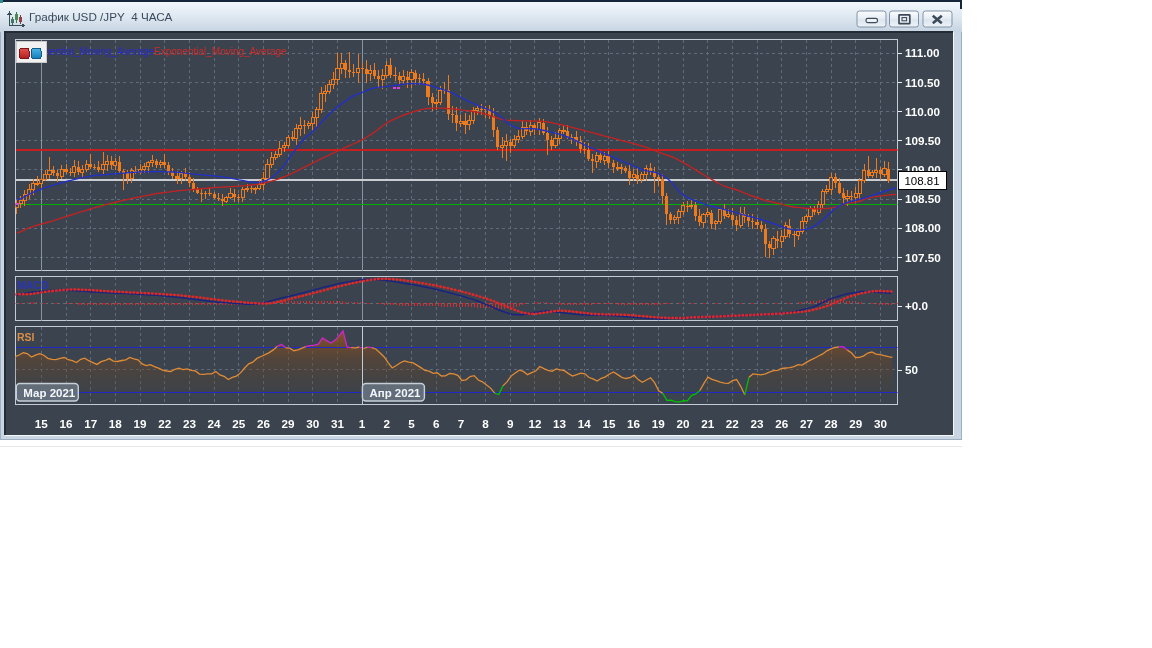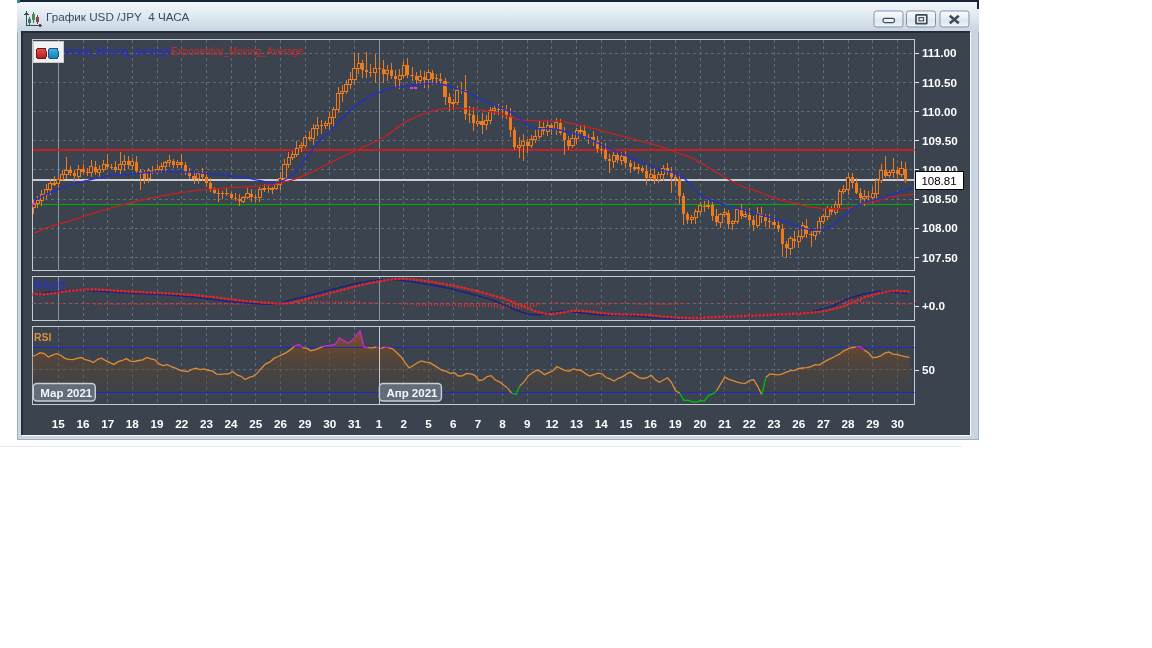--- a/index.html
+++ b/index.html
@@ -1,14 +1,14 @@
 <!DOCTYPE html>
 <html><head><meta charset="utf-8"><style>
 html,body{margin:0;padding:0;background:#ffffff;width:1152px;height:648px;overflow:hidden}
-#win{position:absolute;left:17px;top:0}
+#win{position:absolute;left:0;top:0}
 #shadow{position:absolute;left:0;top:446px;width:962px;height:1px;background:#e6e9ec}
 </style></head><body>
 <div id="win"><svg width="962" height="440" viewBox="0 0 962 440" xmlns="http://www.w3.org/2000/svg" shape-rendering="crispEdges" text-rendering="optimizeLegibility">
       <defs>
         <linearGradient id="tg" x1="0" y1="0" x2="0" y2="1">
           <stop offset="0" stop-color="#f2f7fb"></stop>
           <stop offset="0.5" stop-color="#dee8f1"></stop>
           <stop offset="1" stop-color="#c6d3e1"></stop>
         </linearGradient>
         <linearGradient id="btn" x1="0" y1="0" x2="0" y2="1">

